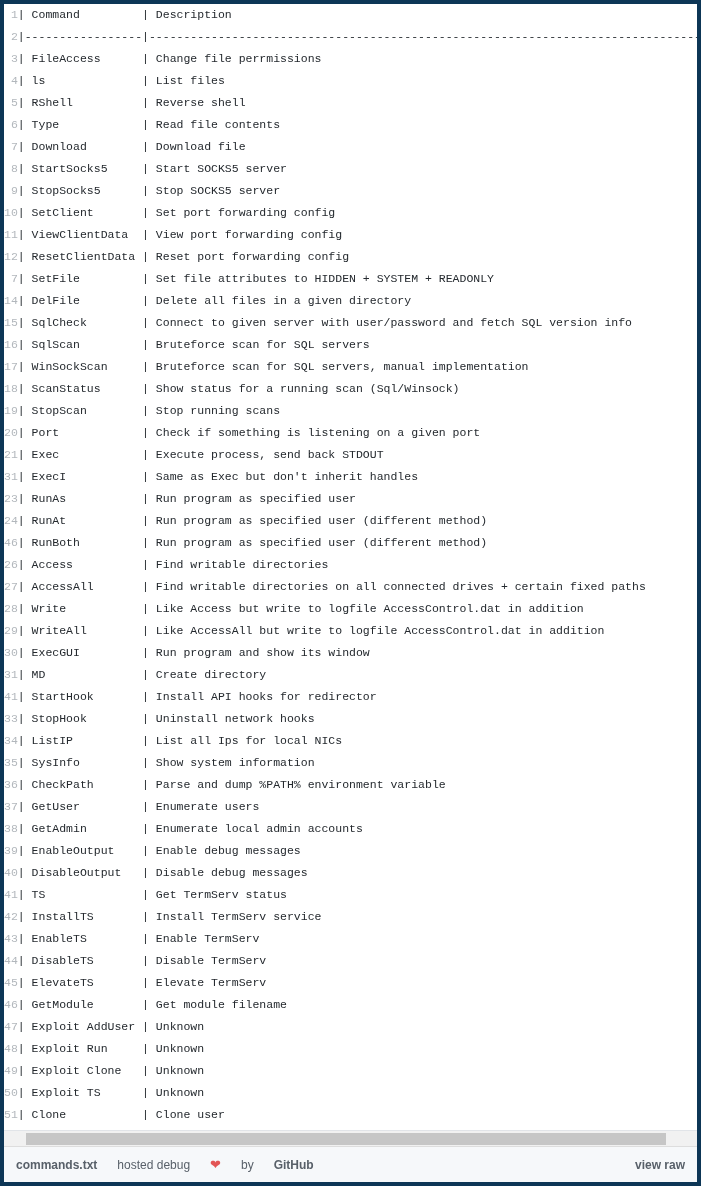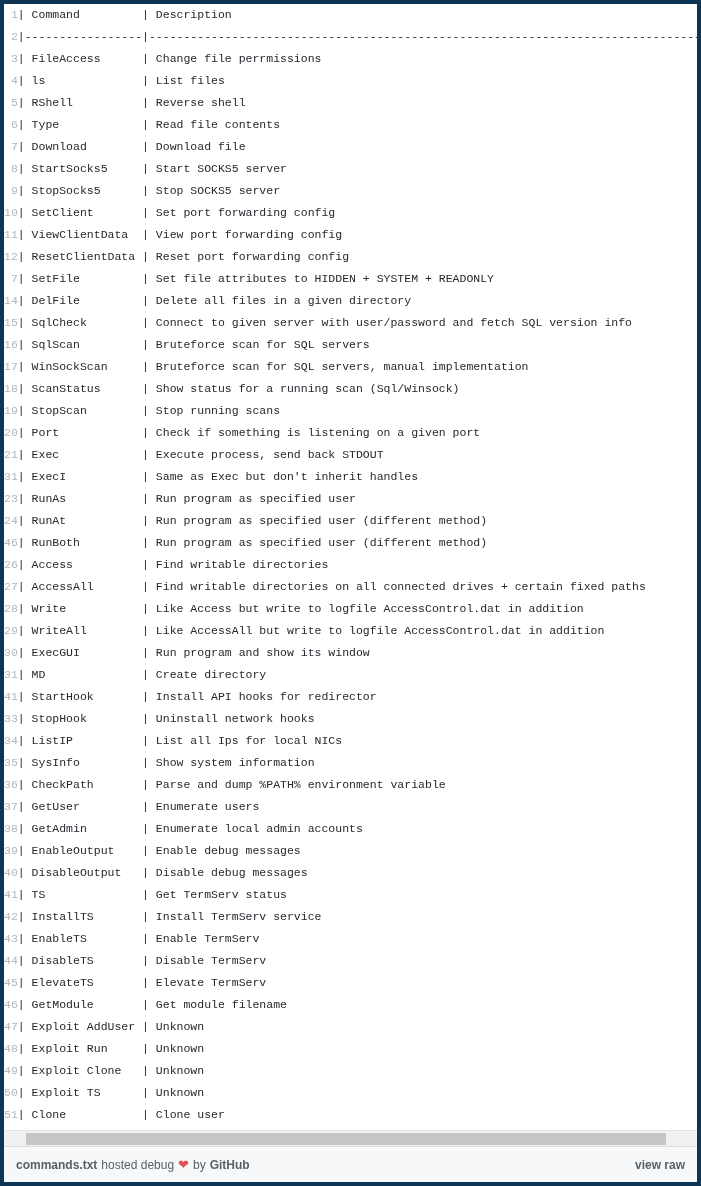--- a/index.html
+++ b/index.html
@@ -67,21 +67,21 @@
     padding: 10px 12px;
     font-size: 12px;
     color: #586069;
     display: flex;
     justify-content: space-between;
     align-items: center;
   }
   .footer-left {
     display: flex;
     align-items: center;
-    gap: 4px;
+    gap: 20px;
   }
   .footer a {
     color: #586069;
     text-decoration: none;
     font-weight: 600;
   }
   .heart {
     color: #e25555;
     font-size: 13px;
   }

